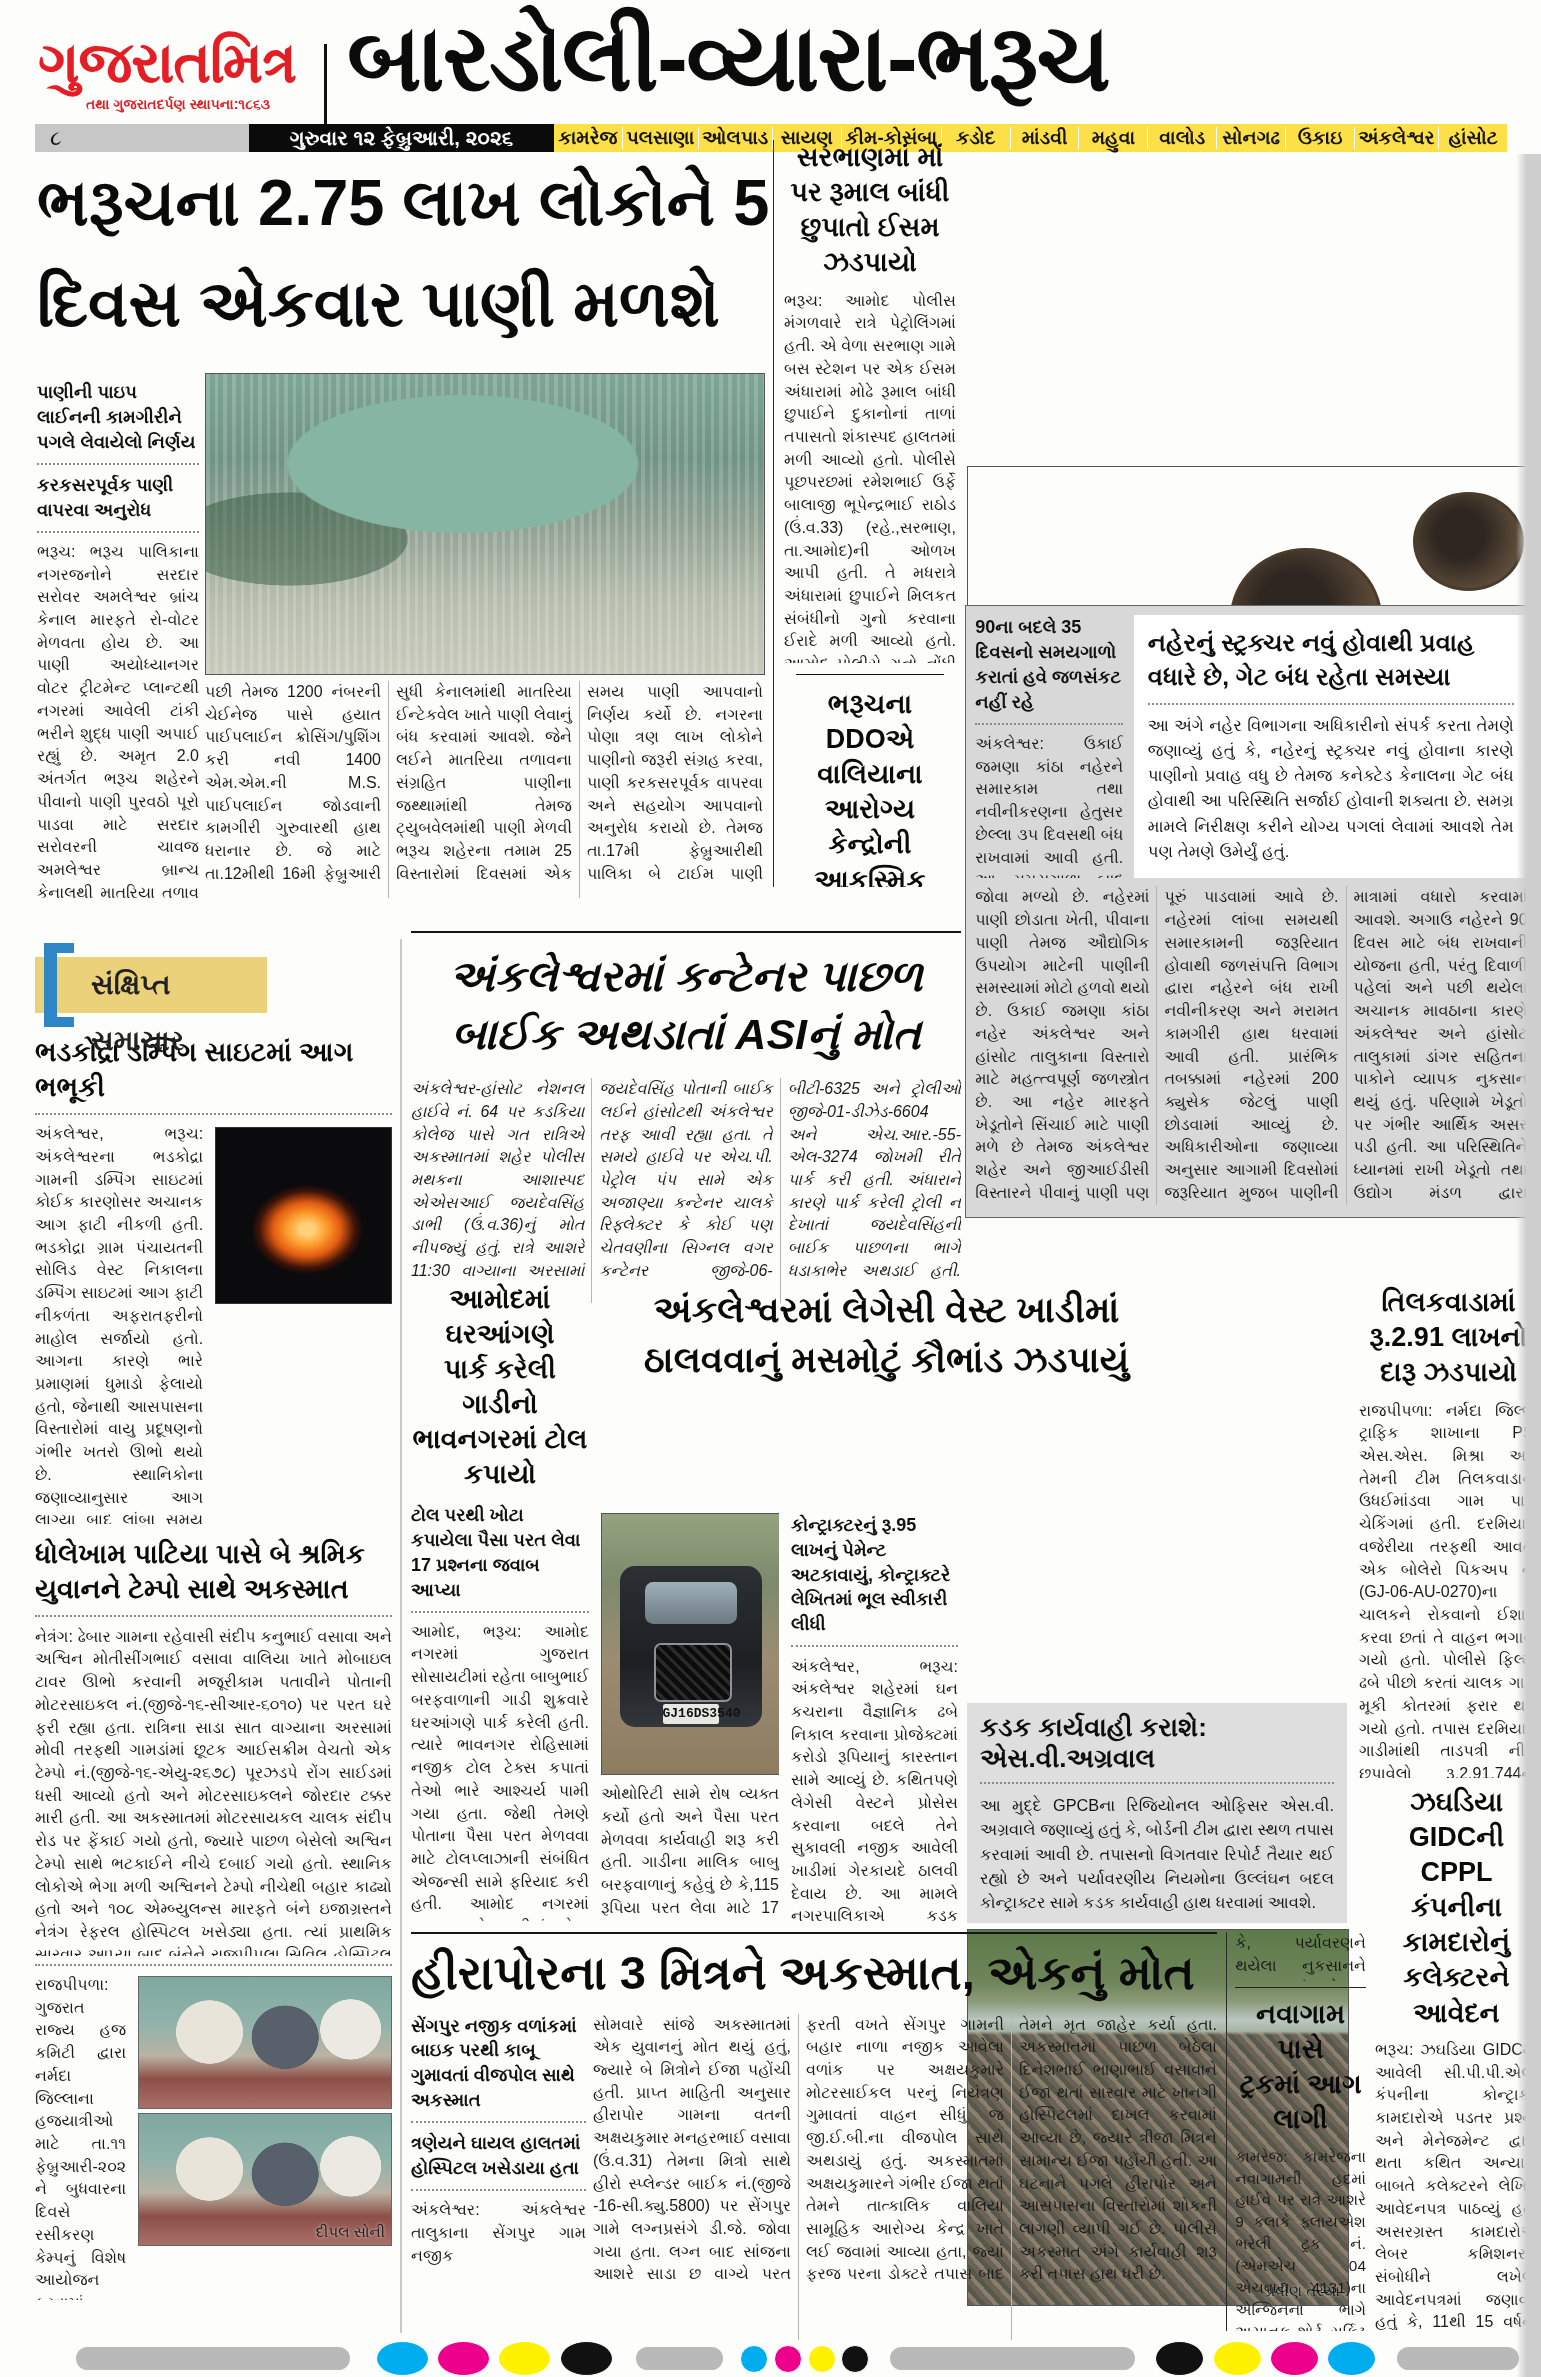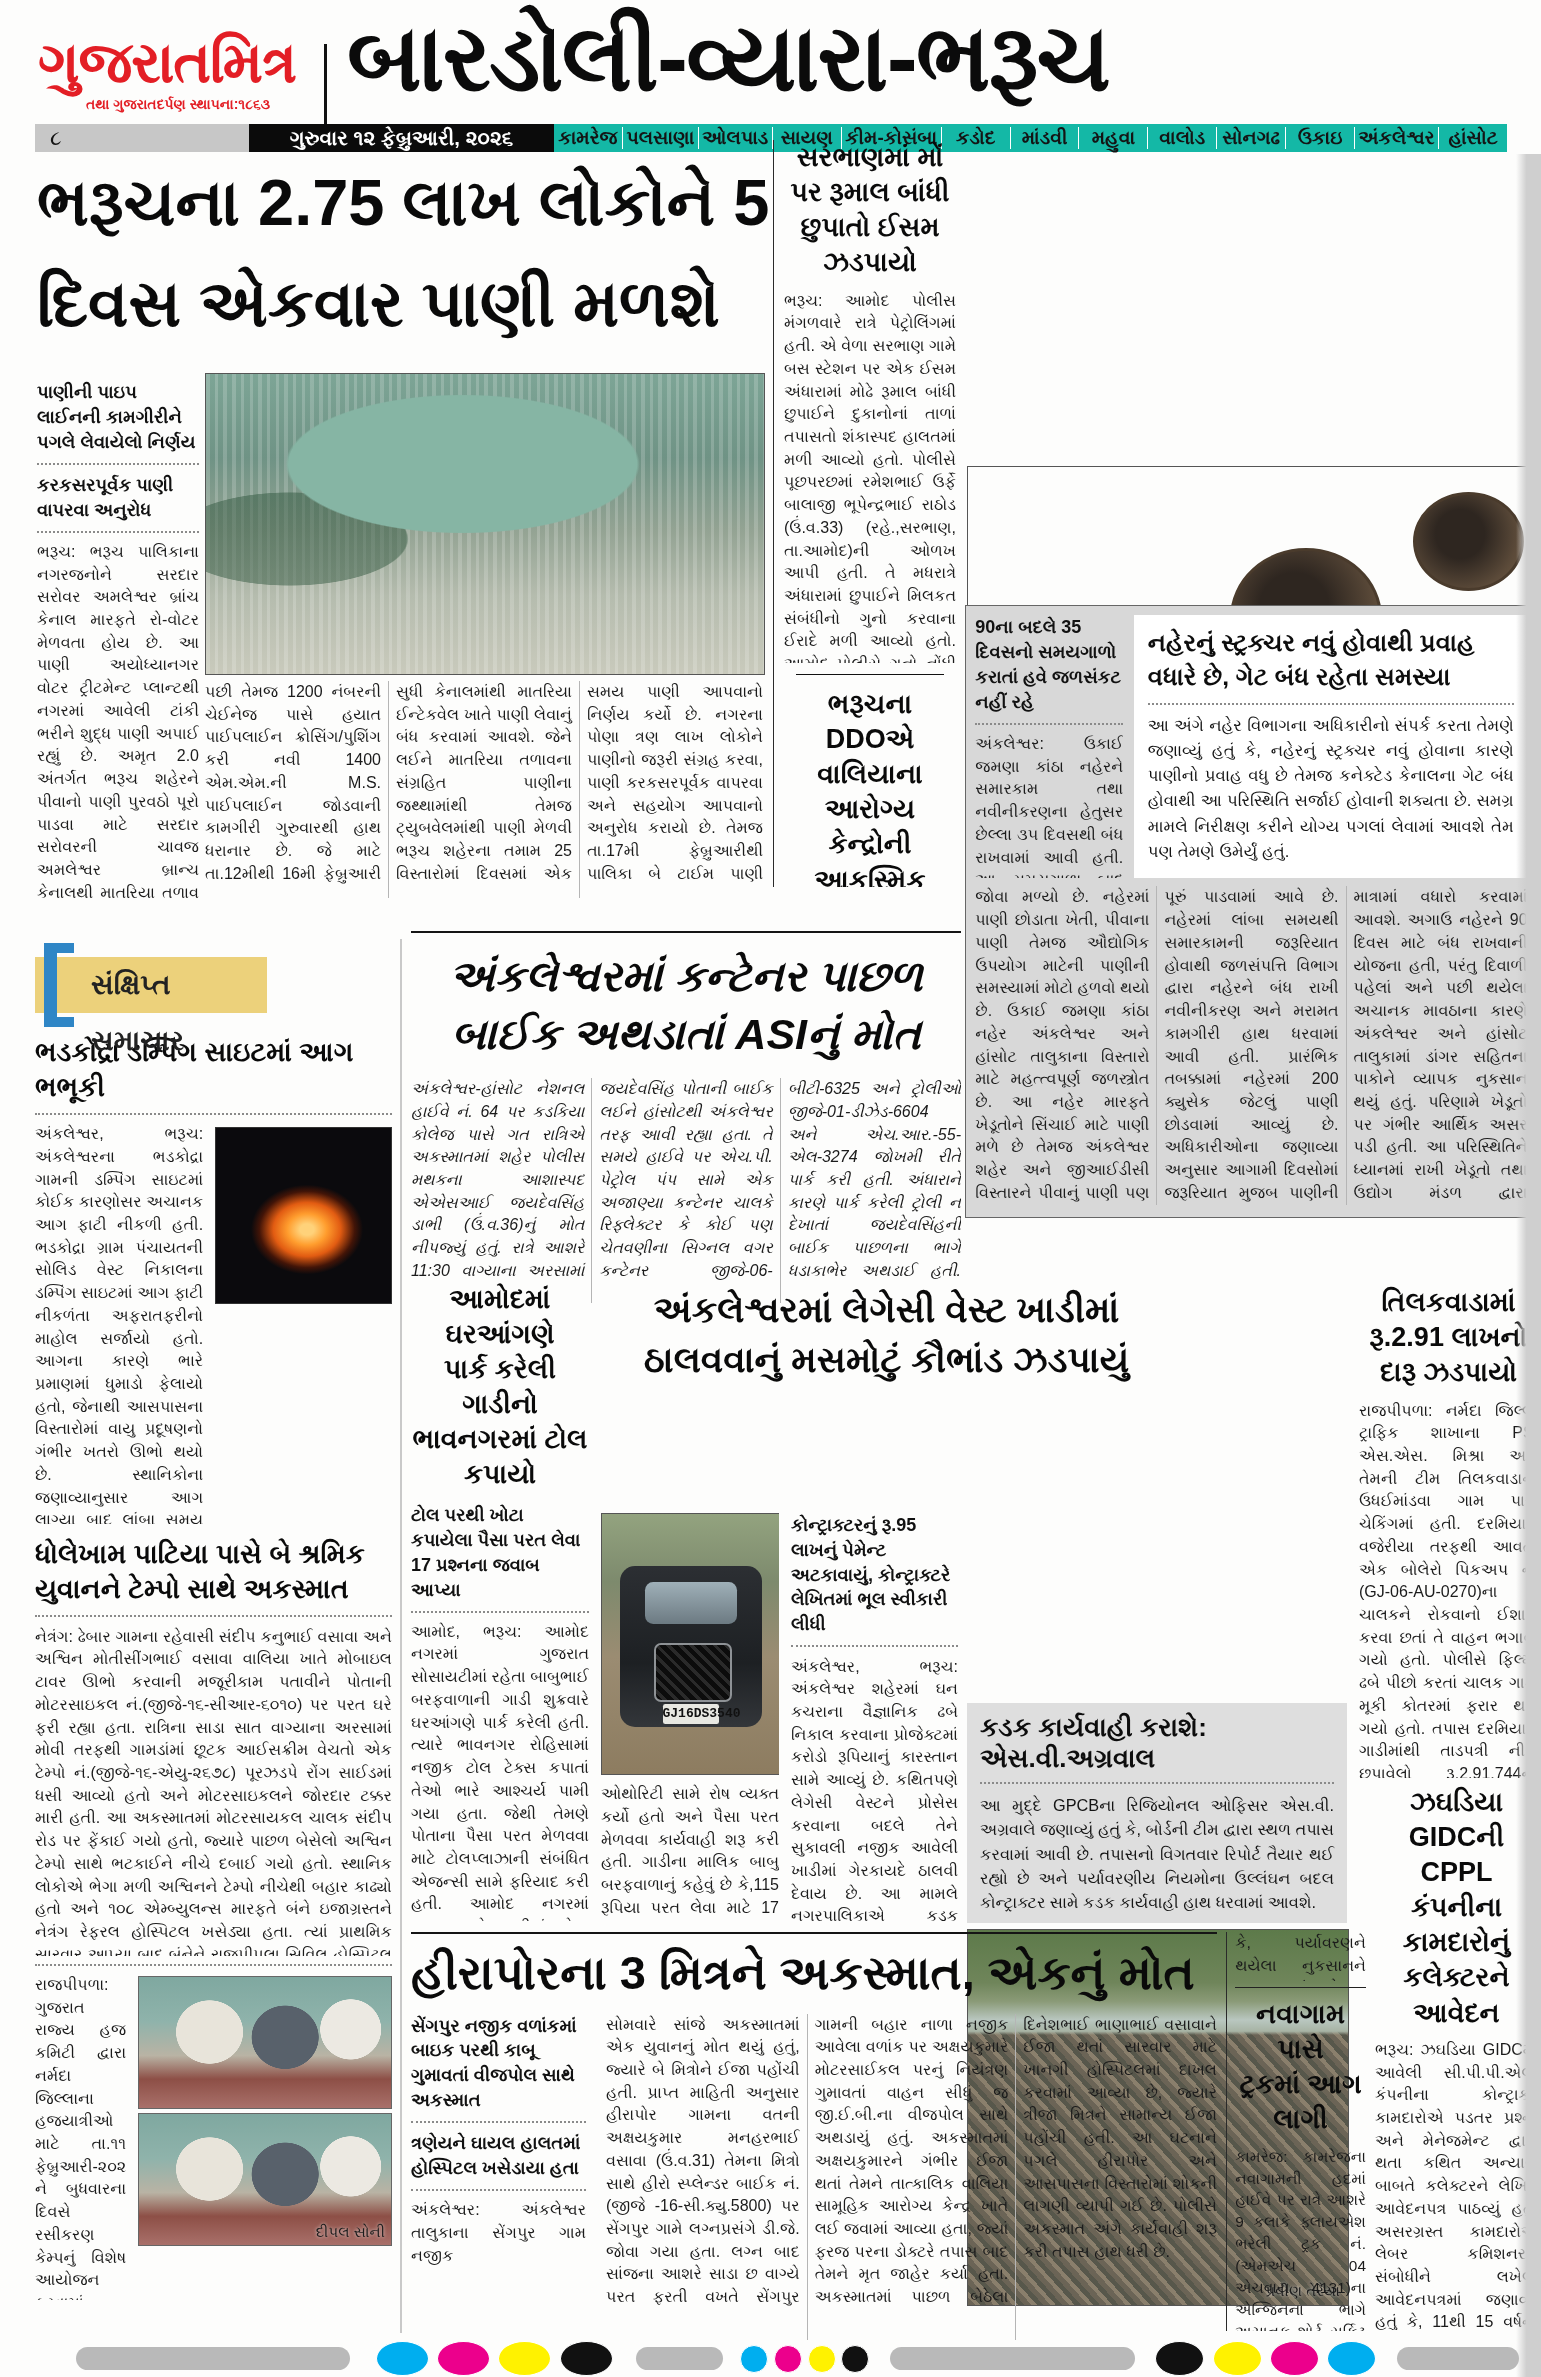--- a/index.html
+++ b/index.html
@@ -12,21 +12,21 @@
   .center{text-align:center;}
   
   #logo-main{font-size:57px;font-weight:800;color:#e31e25;line-height:1.05;letter-spacing:-1.2px;}
   #logo-tag{font-size:14px;font-weight:bold;color:#e31e25;text-align:center;margin-top:3.5px;}
   #edition-title{font-size:93px;font-weight:800;letter-spacing:-1.7px;color:#0b0b0b;white-space:nowrap;}
   
   #infobar{display:flex;height:28px;}
   #infobar .cell{display:flex;align-items:center;}
   #pageno{width:214px;background:#c7c7c7;font-size:21px;padding-left:15px;box-sizing:border-box;}
   #datebox{width:305px;background:#0b0b0b;color:#fff;font-weight:bold;font-size:20.4px;justify-content:center;}
-  #towns{flex:1;background:#14b8a6;font-weight:bold;font-size:19px;}
+  #towns{flex:1;background:#fde047;font-weight:bold;font-size:19px;}
   #towns span{flex:1;text-align:center;border-right:1.7px solid #fff;white-space:nowrap;padding:0 3.5px;}
   #towns span:last-child{border-right:none;}
   
   .headline-xl{font-size:65px;line-height:1.55;font-weight:800;color:#0a0a0a;white-space:nowrap;}
   .headline-lg{font-size:43px;line-height:1.35;font-weight:800;color:#0a0a0a;}
   .headline-md{font-size:36px;line-height:1.4;font-weight:800;color:#0a0a0a;}
   .headline-sm{font-size:27px;line-height:1.3;font-weight:800;color:#0a0a0a;}
   .cols3{column-count:3;column-gap:15px;column-rule:0.6px solid #b5b5b5;}
   
   .photo{position:relative;border:0.6px solid #555;overflow:hidden;}
@@ -230,21 +230,21 @@
   <div class="abs" style="left:1375px;top:1785px;width:163px;height:545px;overflow:hidden;">
     <div class="headline-sm center">ઝઘડિયા GIDCની</div>
     <div class="headline-sm center">CPPL કંપનીના</div>
     <div class="headline-sm center">કામદારોનું</div>
     <div class="headline-sm center">કલેક્ટરને આવેદન</div>
     <div class="body-txt" style="margin-top:8.2px;">ભરૂચ: ઝઘડિયા GIDCમાં આવેલી સી.પી.પી.એલ. કંપનીના કોન્ટ્રાક્ટ કામદારોએ પડતર પ્રશ્નો અને મેનેજમેન્ટ દ્વારા થતા કથિત અન્યાય બાબતે કલેક્ટરને લેખિત આવેદનપત્ર પાઠવ્યું હતું. અસરગ્રસ્ત કામદારોએ લેબર કમિશનરને સંબોધીને લખેલા આવેદનપત્રમાં જણાવ્યું હતું કે, 11થી 15 વર્ષનો અનુભવ હોવા છતાં તેમને મહીને માંડ રૂ.16થી 17 હજારનો પગાર મળે છે. કાયમી કર્મચારીઓની સરખામણીમાં તેમનો પગાર વધારો અત્યંત ઓછો (રૂ.200-300) હોય છે. વધતી મોંઘવારી છતાં મુસાફરી ભથ્થું કે ટ્રાવેલ સુવિધા પણ અપાતી નથી. વધુમાં મેડિકલ સહાય, ફેમિલી ઈન્સ્યોરન્સ બાબતે પણ રજૂઆત કરાઈ હતી.</div>
   </div>
 
   <div class="abs article-rule" style="left:411px;top:1932px;width:806px;padding-top:10.5px;">
     <div style="font-size:47px;font-weight:800;color:#0a0a0a;white-space:nowrap;">હીરાપોરના 3 મિત્રને અકસ્માત, એકનું મોત</div>
-    <div style="display:flex;gap:20px;margin-top:13px;">
+    <div style="display:flex;gap:7px;margin-top:13px;">
       <div style="width:175px;flex:none;overflow:hidden;height:326px;">
         <div class="lede">સેંગપુર નજીક વળાંકમાં બાઇક પરથી કાબૂ ગુમાવતાં વીજપોલ સાથે અકસ્માત</div>
         <div class="dotted"></div>
         <div class="lede">ત્રણેયને ઘાયલ હાલતમાં હોસ્પિટલ ખસેડાયા હતા</div>
         <div class="dotted"></div>
         <div class="body-txt">અંકલેશ્વર: અંકલેશ્વર તાલુકાના સેંગપુર ગામ નજીક</div>
       </div>
       <div class="body-txt cols3" style="flex:1;height:326px;">સોમવારે સાંજે અકસ્માતમાં એક યુવાનનું મોત થયું હતું, જ્યારે બે મિત્રોને ઈજા પહોંચી હતી. પ્રાપ્ત માહિતી અનુસાર હીરાપોર ગામના વતની અક્ષયકુમાર મનહરભાઈ વસાવા (ઉં.વ.31) તેમના મિત્રો સાથે હીરો સ્પ્લેન્ડર બાઈક નં.(જીજે -16-સી.ક્યુ.5800) પર સેંગપુર ગામે લગ્નપ્રસંગે ડી.જે. જોવા ગયા હતા. લગ્ન બાદ સાંજના આશરે સાડા છ વાગ્યે પરત ફરતી વખતે સેંગપુર ગામની બહાર નાળા નજીક આવેલા વળાંક પર અક્ષયકુમારે મોટરસાઈકલ પરનું નિયંત્રણ ગુમાવતાં વાહન સીધું જ જી.ઈ.બી.ના વીજપોલ સાથે અથડાયું હતું. અકસ્માતમાં અક્ષયકુમારને ગંભીર ઈજા થતાં તેમને તાત્કાલિક વાલિયા સામૂહિક આરોગ્ય કેન્દ્ર ખાતે લઈ જવામાં આવ્યા હતા, જ્યાં ફરજ પરના ડોક્ટરે તપાસ બાદ તેમને મૃત જાહેર કર્યા હતા. અકસ્માતમાં પાછળ બેઠેલા દિનેશભાઈ ભાણાભાઈ વસાવાને ઈજા થતાં સારવાર માટે ખાનગી હોસ્પિટલમાં દાખલ કરવામાં આવ્યા છે, જ્યારે ત્રીજા મિત્રને સામાન્ય ઈજા પહોંચી હતી. આ ઘટનાને પગલે હીરાપોર અને આસપાસના વિસ્તારોમાં શોકની લાગણી વ્યાપી ગઈ છે. પોલીસે અકસ્માત અંગે કાર્યવાહી શરૂ કરી તપાસ હાથ ધરી છે.</div>
     </div>
   </div>

